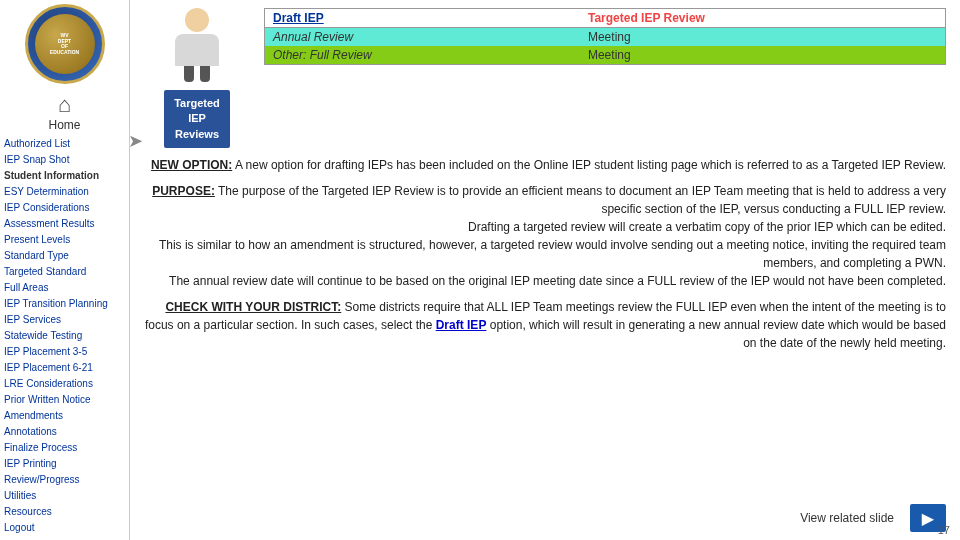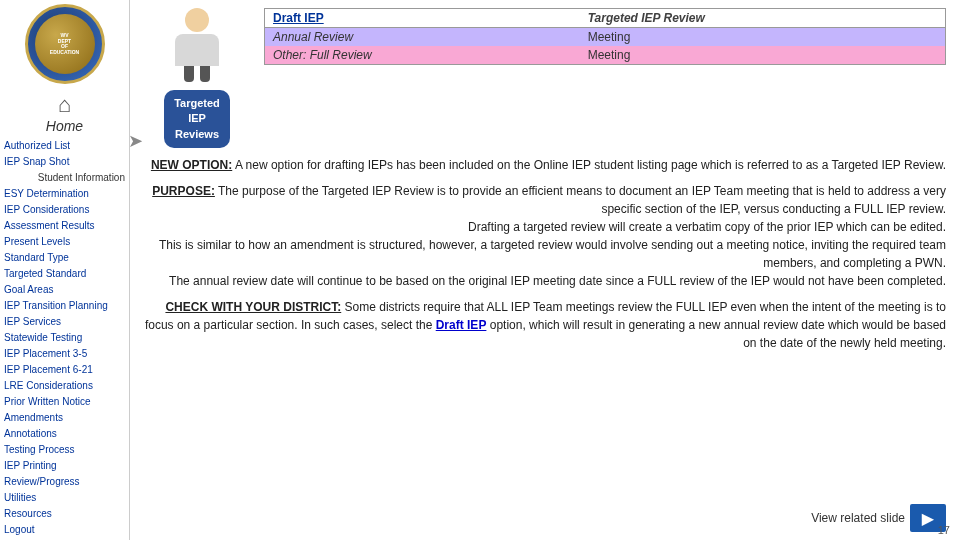--- a/index.html
+++ b/index.html
@@ -64,45 +64,43 @@
       align-items: center;
       margin: 4px 0;
     }
 
     #sidebar .home-icon {
       font-size: 22px;
       color: #555;
     }
 
     #sidebar .home-label {
-      font-size: 14px;
+      font-size: 12px;
       color: #333;
-      font-style: italic;
     }
 
     #sidebar nav {
       width: 100%;
       padding: 0 0;
     }
 
     #sidebar nav .nav-item {
       font-size: 10px;
       color: #003399;
       padding: 1px 4px;
       cursor: pointer;
       white-space: nowrap;
       overflow: hidden;
       text-overflow: ellipsis;
       line-height: 1.4;
     }
 
     #sidebar nav .nav-item.highlighted {
       color: #333;
-      font-weight: normal;
-      text-align: right;
+      font-weight: bold;
     }
 
     
     #main {
       flex: 1;
       padding: 8px 14px 8px 12px;
       overflow: hidden;
       position: relative;
     }
 
@@ -121,21 +119,21 @@
       min-width: 110px;
     }
 
     #badge-box {
       background: #2a5298;
       color: #fff;
       font-size: 11px;
       font-weight: bold;
       padding: 6px 10px;
       text-align: center;
-      border-radius: 10px;
+      border-radius: 2px;
       line-height: 1.4;
       margin-top: 4px;
     }
 
     
     #review-table-area {
       flex: 1;
     }
 
     .review-table {
@@ -152,42 +150,41 @@
       border-bottom: 1px solid #999;
       font-size: 12px;
     }
 
     .review-table th.col-draft {
       color: #003399;
       text-decoration: underline;
     }
 
     .review-table th.col-targeted {
-      color: #404040;
-      font-style: italic;
+      color: #ef4444;
       font-weight: bold;
     }
 
     .review-table td {
       padding: 2px 8px;
       font-size: 12px;
       color: #333;
       border: none;
     }
 
     .review-table tr td:first-child {
       font-style: italic;
     }
 
     .review-table tbody tr:nth-child(1) {
-      background: #c4b5fd;
+      background: #5eead4;
     }
 
     .review-table tbody tr:nth-child(2) {
-      background: #f9a8d4;
+      background: #84cc16;
     }
 
     
     .table-wrapper {
       border: 1px solid #999;
       display: inline-block;
       width: 100%;
     }
 
     
@@ -217,21 +214,21 @@
       color: #0000cc;
     }
 
     
     #bottom-nav {
       position: absolute;
       bottom: 8px;
       right: 14px;
       display: flex;
       align-items: center;
-      gap: 5px;
+      gap: 16px;
     }
 
     .view-related-text {
       font-size: 12px;
       color: #333;
     }
 
     .next-arrow-btn {
       width: 36px;
       height: 28px;
@@ -285,31 +282,31 @@
   <nav>
     <div class="nav-item">Authorized List</div>
     <div class="nav-item">IEP Snap Shot</div>
     <div class="nav-item highlighted">Student Information</div>
     <div class="nav-item">ESY Determination</div>
     <div class="nav-item">IEP Considerations</div>
     <div class="nav-item">Assessment Results</div>
     <div class="nav-item">Present Levels</div>
     <div class="nav-item">Standard Type</div>
     <div class="nav-item">Targeted Standard</div>
-    <div class="nav-item">Goal Areas</div>
+    <div class="nav-item">Full Areas</div>
     <div class="nav-item">IEP Transition Planning</div>
     <div class="nav-item">IEP Services</div>
     <div class="nav-item">Statewide Testing</div>
     <div class="nav-item">IEP Placement 3-5</div>
     <div class="nav-item">IEP Placement 6-21</div>
     <div class="nav-item">LRE Considerations</div>
     <div class="nav-item">Prior Written Notice</div>
     <div class="nav-item">Amendments</div>
     <div class="nav-item">Annotations</div>
-    <div class="nav-item">Testing Process</div>
+    <div class="nav-item">Finalize Process</div>
     <div class="nav-item">IEP Printing</div>
     <div class="nav-item">Review/Progress</div>
     <div class="nav-item">Utilities</div>
     <div class="nav-item">Resources</div>
     <div class="nav-item">Logout</div>
   </nav>
 </div>
 
 <div class="sidebar-arrow">➤</div>
 

